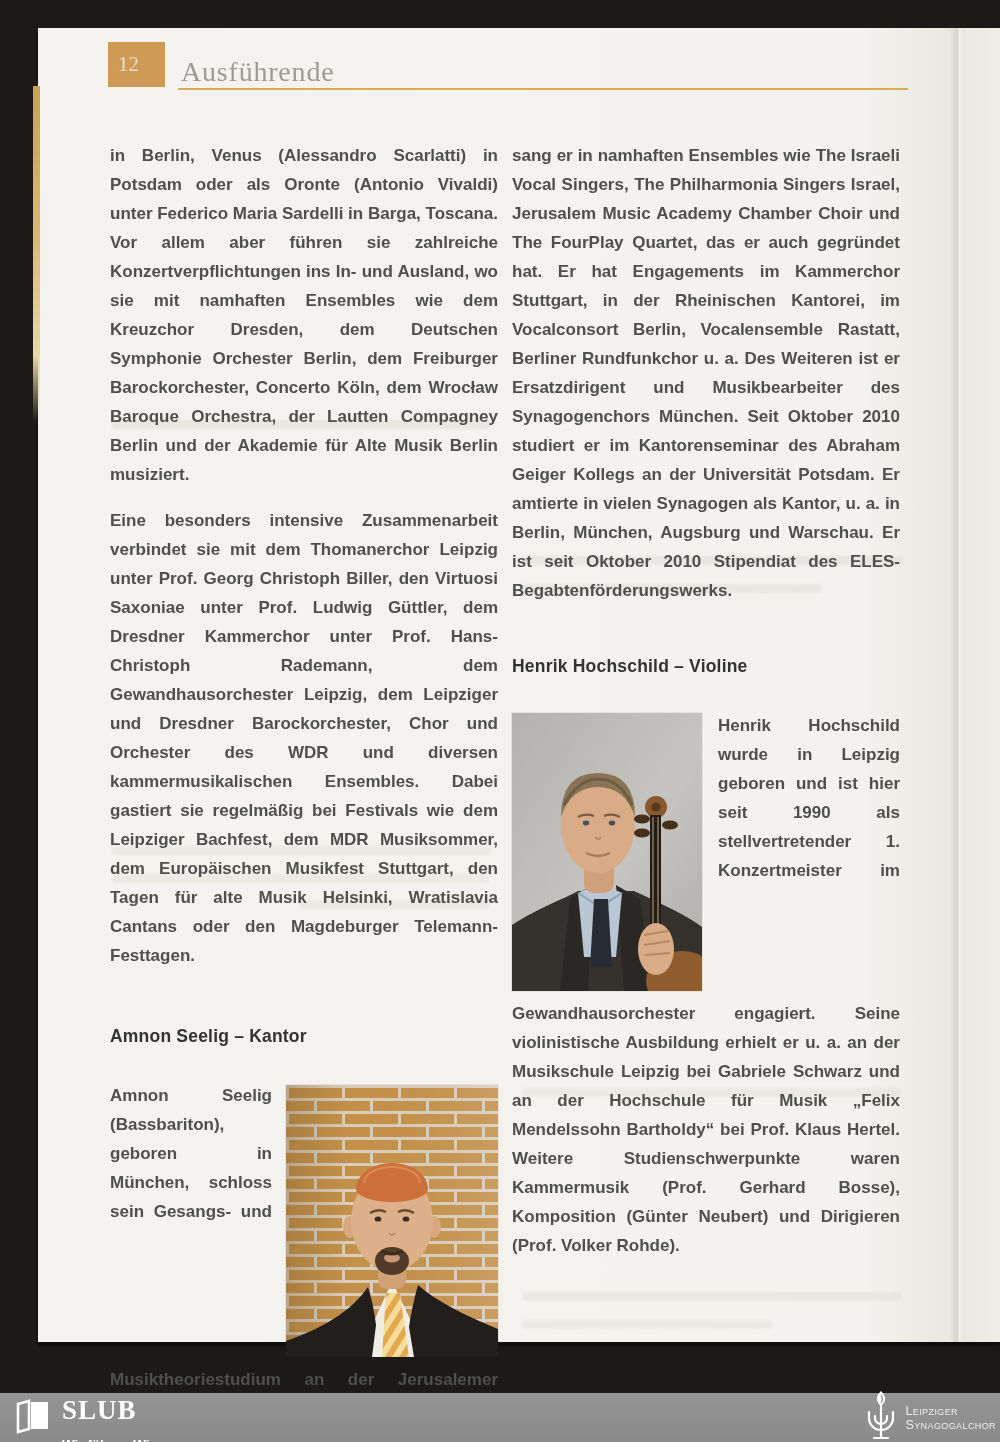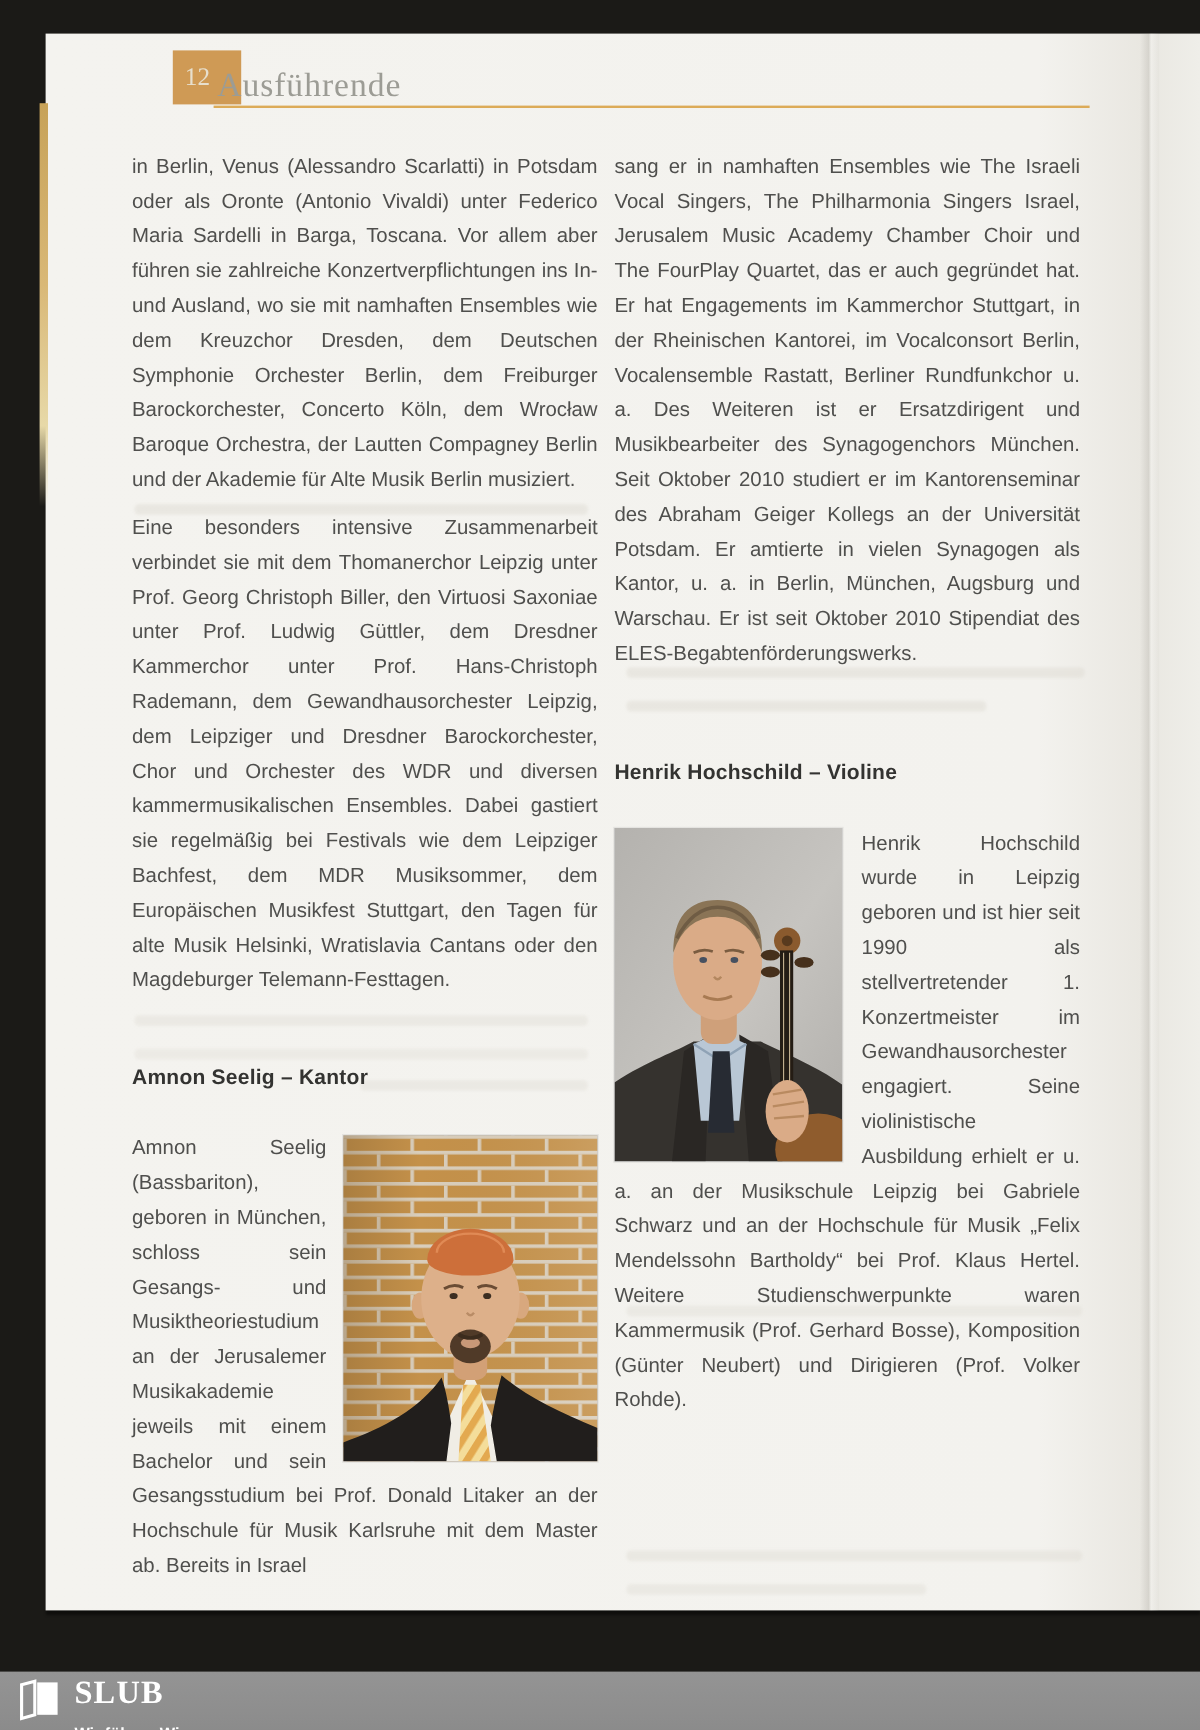--- a/index.html
+++ b/index.html
@@ -9,32 +9,32 @@
   .page{position:absolute;left:38px;top:28px;width:962px;height:1314px;
         background:linear-gradient(to right,#f4f3ef 0%,#f3f2ee 86%,#e9e7e1 95%,#efeee9 100%);
         box-shadow:0 4px 2px rgba(0,0,0,.45);}
   .edge-strip{position:absolute;left:33px;top:86px;width:7px;height:336px;
         background:linear-gradient(to bottom,#c7a258 0%,#d9b877 45%,#e7d9a8 80%,rgba(233,220,174,0) 100%);}
   .fold{position:absolute;left:950px;top:28px;width:16px;height:1314px;
         background:linear-gradient(to right,rgba(110,105,95,0) 0%,rgba(110,105,95,.16) 45%,rgba(255,255,255,.28) 58%,rgba(110,105,95,.04) 100%);}
   
   .page-num-box{position:absolute;left:108px;top:42px;width:57px;height:45px;background:#cf9a55;
         color:#e7dfcd;font-family:"Liberation Serif",serif;font-size:21px;
-        display:flex;align-items:center;padding-left:10px;box-sizing:border-box;margin-left:36px;}
+        display:flex;align-items:center;padding-left:10px;box-sizing:border-box;}
   .header-title{position:absolute;left:181px;top:56px;font-family:"Liberation Serif",serif;
         font-size:28px;color:#9c9c95;letter-spacing:.8px;}
   .header-rule{position:absolute;left:178px;top:88px;width:730px;height:2px;background:#dcab58;}
   
   .col{position:absolute;top:124px;width:388px;font-size:17px;line-height:29px;color:#4f4f4d;
        text-align:justify;hyphens:auto;-webkit-hyphens:auto;}
   .col-left{left:110px;}
   .col-right{left:512px;}
-  .col p{margin:0 0 11px 0;}
+  .col p{margin:17px 0 11px 0;font-weight:bold;}
   .col h3{margin:52px 0 30px 0;font-size:17.5px;color:#333331;text-align:left;letter-spacing:.2px;}
-  .col-right h3{margin-top:70px;}
+  .col-right h3{margin-top:47px;}
   
   .photo{overflow:hidden;background:#bbb;box-shadow:0 0 0 1px rgba(0,0,0,.06);}
   .photo svg{display:block;}
   .photo-right{float:right;width:212px;height:272px;margin:4px 0 8px 14px;}
   .photo-left{float:left;width:190px;height:278px;margin:2px 16px 8px 0;}
   .clearfix::after{content:"";display:block;clear:both;}
   
   .ghost{position:absolute;height:9px;background:#dfdcd4;opacity:.5;border-radius:4px;filter:blur(1.2px);}
   
   .footer{position:absolute;left:0;bottom:0;width:1000px;height:49px;
@@ -185,15 +185,32 @@
     <div class="slub">
       <svg width="38" height="38" viewBox="0 0 38 38">
         <path d="M4 7 L15 4 L15 32 L4 35 Z" fill="none" stroke="#ffffff" stroke-width="2.6"></path>
         <rect x="17" y="5" width="17" height="27" fill="#ffffff"></rect>
       </svg>
       <div class="slub-text">
         <div class="slub-name">SLUB</div>
         <div class="slub-tagline">Wir führen Wissen.</div>
       </div>
     </div>
+    <div class="choir">
+      <svg class="choir-icon" width="36" height="56" viewBox="0 0 36 56">
+        <g stroke="#ffffff" stroke-width="2.2" fill="none" stroke-linecap="round">
+          <path d="M18 18 V45"></path>
+          <path d="M6 24 V30 A12 12 0 0 0 30 30 V24"></path>
+          <path d="M12 28 V30 A6 6 0 0 0 24 30 V28"></path>
+          <path d="M18 45 V49"></path>
+          <path d="M11 50 H25"></path>
+        </g>
+        <path d="M18 3 C24 9 23 14 18 18 C13 14 12 9 18 3 Z" fill="#ffffff"></path>
+        <path d="M18 7 C20 10 19.5 13 18 15" stroke="#8d8d8d" stroke-width="1.2" fill="none"></path>
+      </svg>
+      <div class="choir-text">
+        <div>Leipziger</div>
+        <div>Synagogalchor</div>
+      </div>
+    </div>
   </div>
 
 </div>
 
 </body></html>

